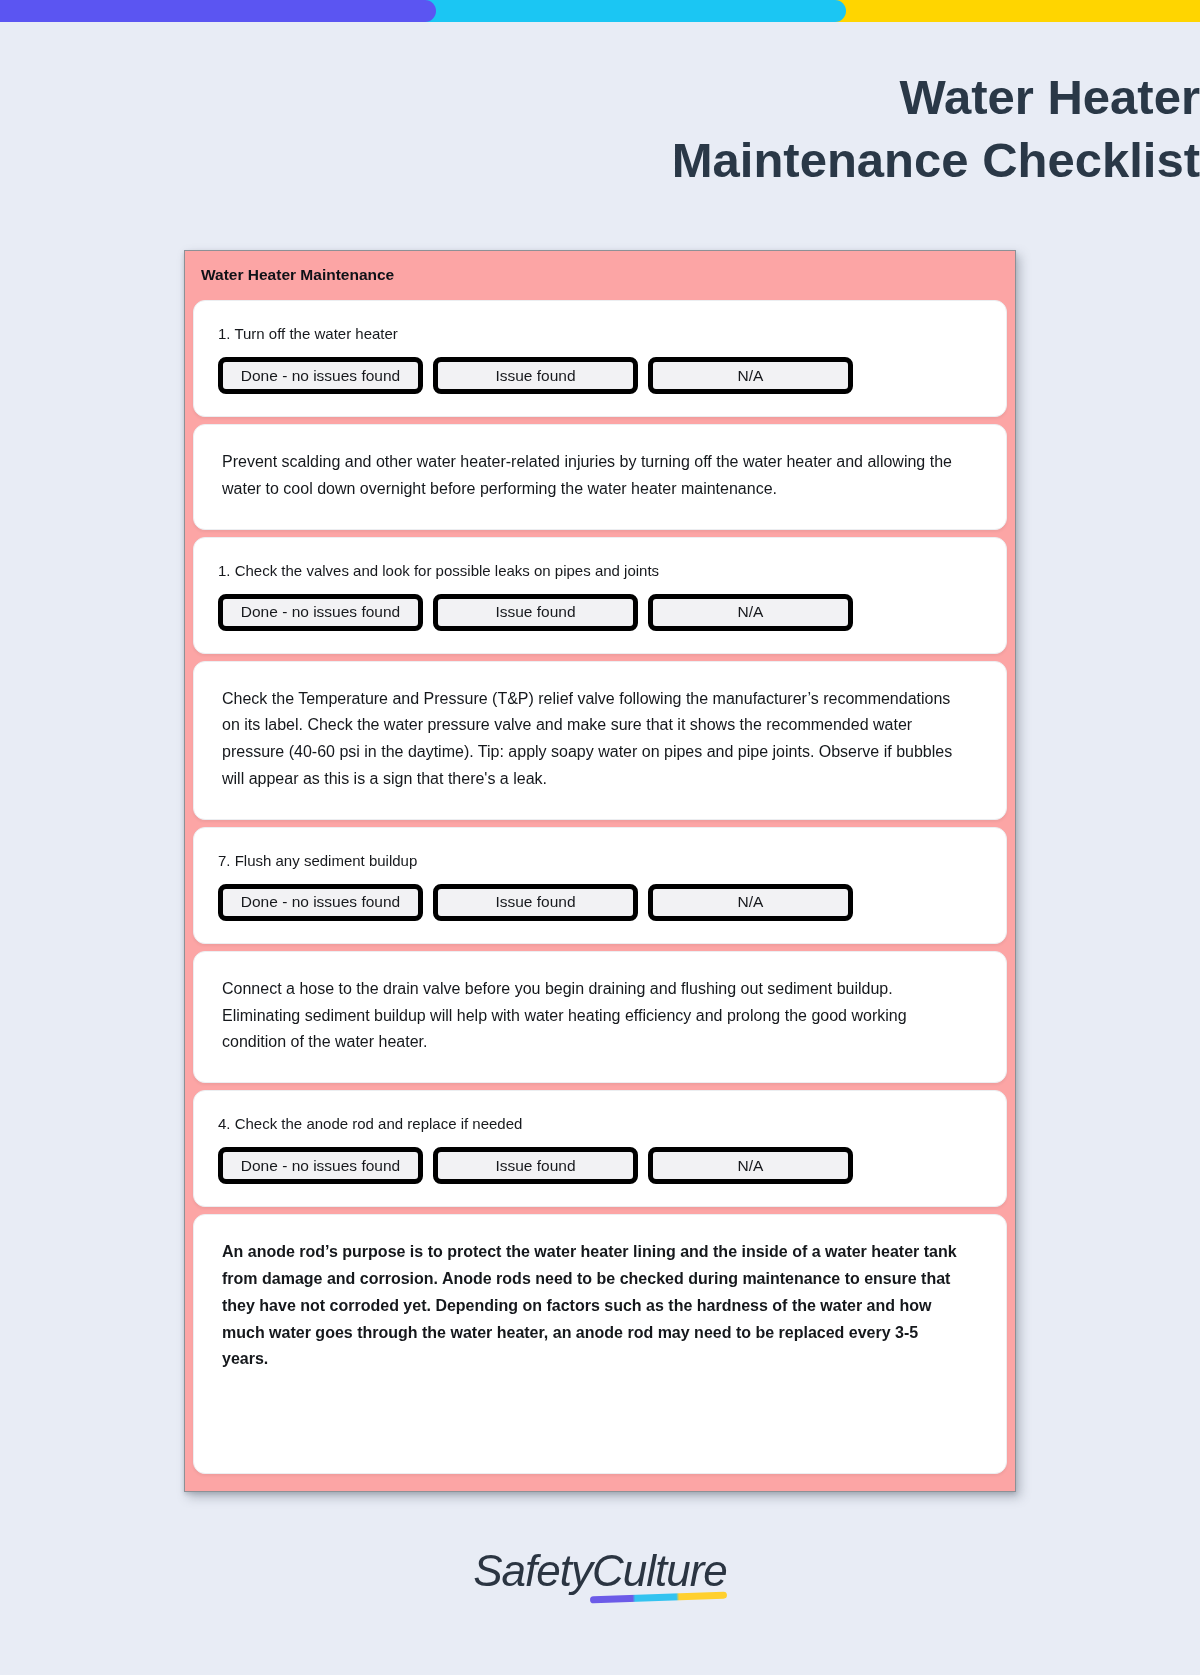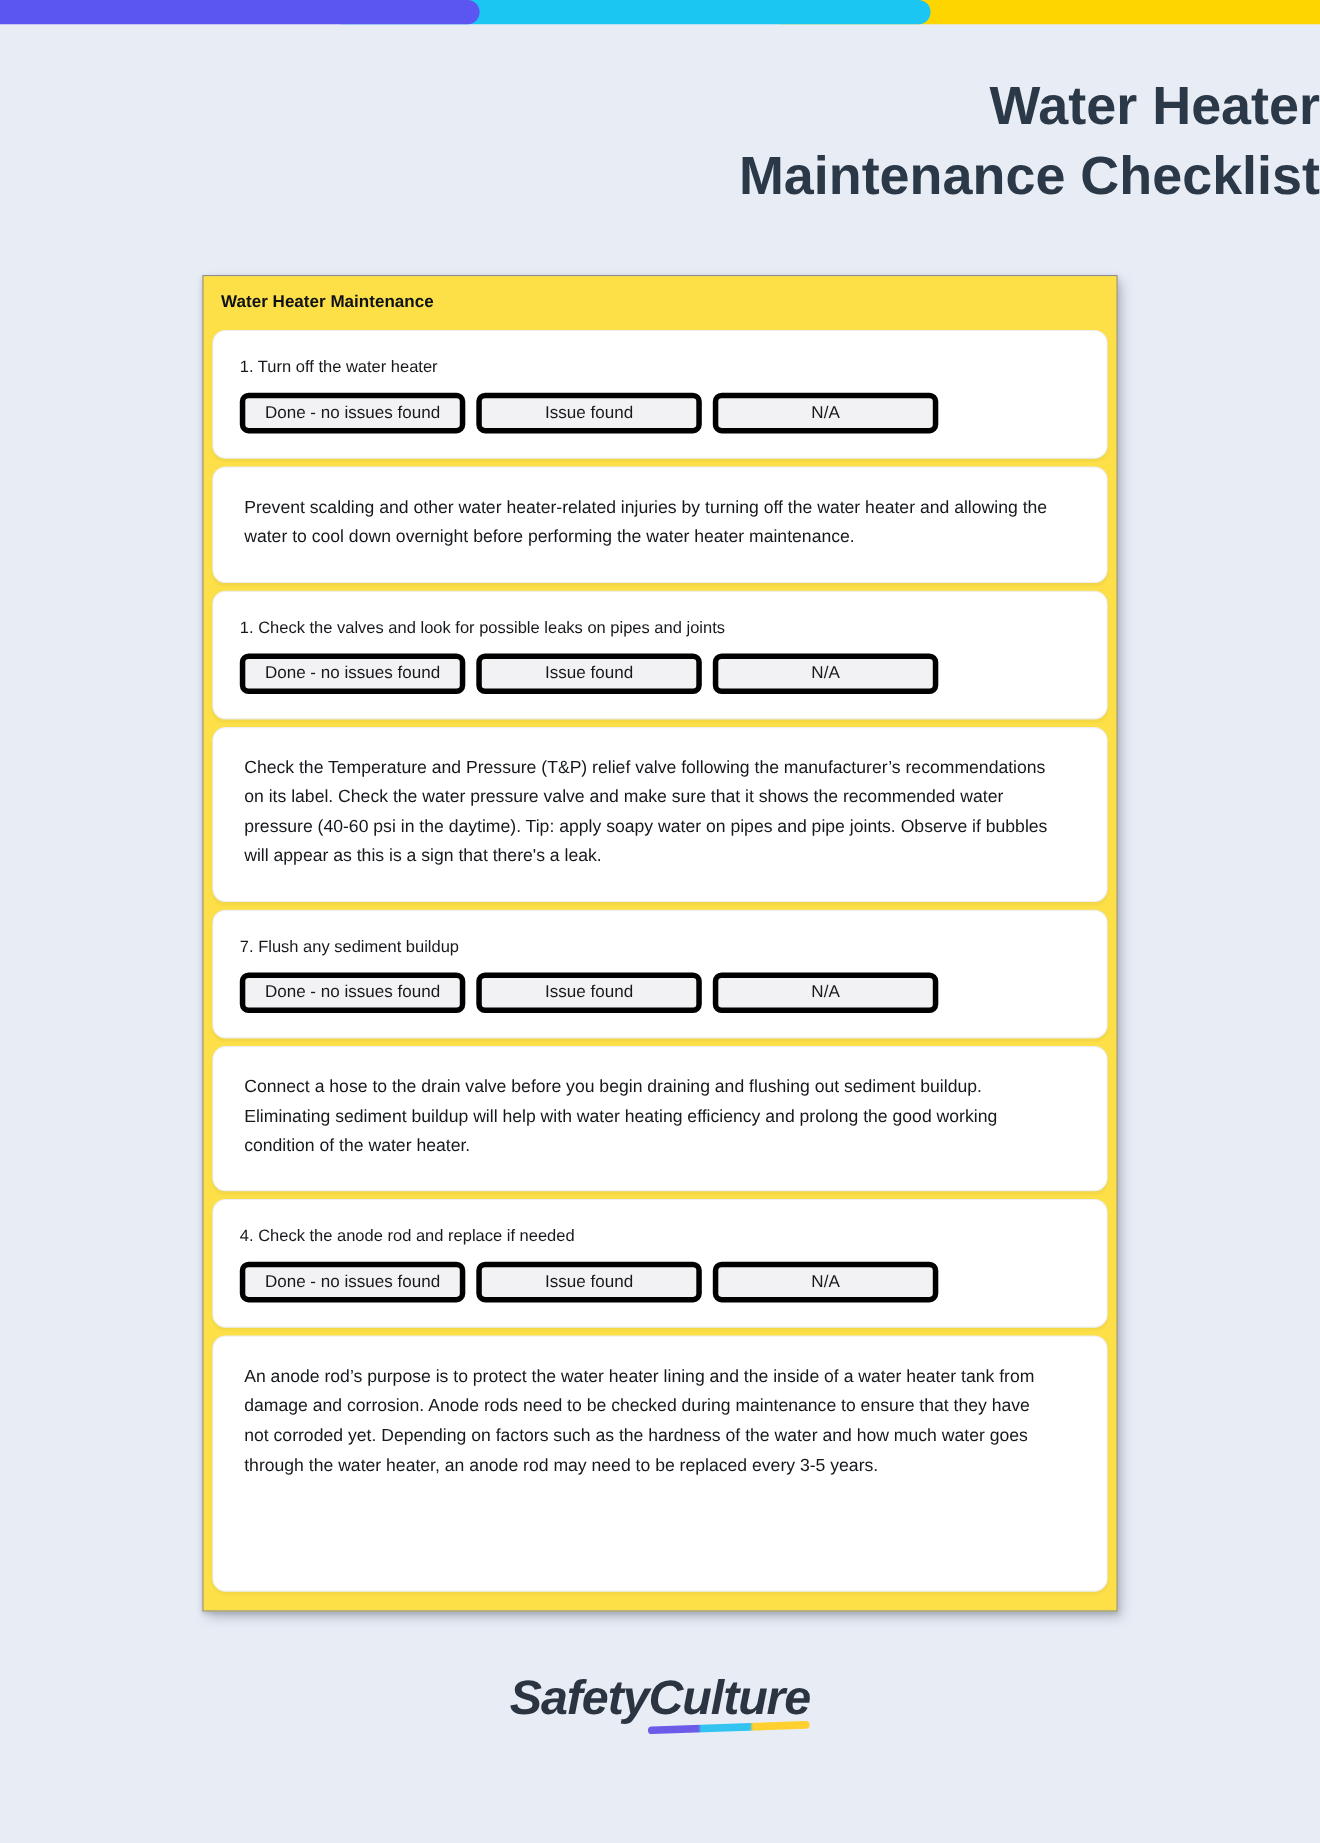--- a/index.html
+++ b/index.html
@@ -17,21 +17,21 @@
   .seg-purple{left:-24px;width:460px;z-index:3;}
   
   .page-title{
     margin-top:66px;text-align:right;
     font-size:49px;line-height:63px;font-weight:bold;
     color:#2A3847;letter-spacing:0px;padding-left:12px;
   }
   
   .card{
     width:832px;margin:58px auto 18px;box-sizing:border-box;
-    background:#fde047;
+    background:#fca5a5;
     border:1px solid #8d9096;
     box-shadow:4px 5px 10px rgba(88,94,110,0.38), 0 2px 4px rgba(88,94,110,0.22);
     padding:0 8px 10px 8px;
   }
   .card-header{
     padding:15px 8px 16px 8px;
     font-size:15.5px;font-weight:bold;color:#0f1217;
   }
   .section{
     border:1px solid #eceef1;border-radius:12px;
@@ -41,30 +41,30 @@
   .section-question{padding:24px 24px 22px 24px;}
   .q-text{font-size:15px;color:#17191d;}
   .btn-row{display:flex;gap:10px;margin-top:15px;}
   .resp-btn{
     width:205px;height:37px;box-sizing:border-box;
     background:#F2F2F4;border:5px solid #000000;border-radius:8px;
     display:flex;align-items:center;justify-content:center;
     font-size:15.5px;color:#17191d;cursor:pointer;
   }
   .section-note{padding:24px 24px 26px 28px;}
-  .section-note.tall{padding-bottom:100px;}
+  .section-note.tall{padding-bottom:100px;font-weight:bold;}
   .note-text{
     font-size:16px;line-height:26.8px;color:#15181c;
     max-width:736px;
   }
   
   .footer{width:1200px;text-align:center;margin-top:54px;}
   .logo{position:relative;display:inline-block;padding-bottom:12px;}
   .logo-text{
-    font-size:44px;font-weight:bold;font-style:italic;
+    font-size:44px;font-weight:normal;font-style:italic;
     color:#2B3542;letter-spacing:-1px;
   }
   .logo-swoosh{
     position:absolute;left:46%;width:54%;height:7px;bottom:7px;
     border-radius:4px;transform:rotate(-2deg);
     background:linear-gradient(90deg,#6C5BE8 0%,#6C5BE8 31%,#33C3F0 33%,#33C3F0 63%,#FFD02E 65%,#FFD02E 100%);
   }
 </style>
 </head>
 <body>

